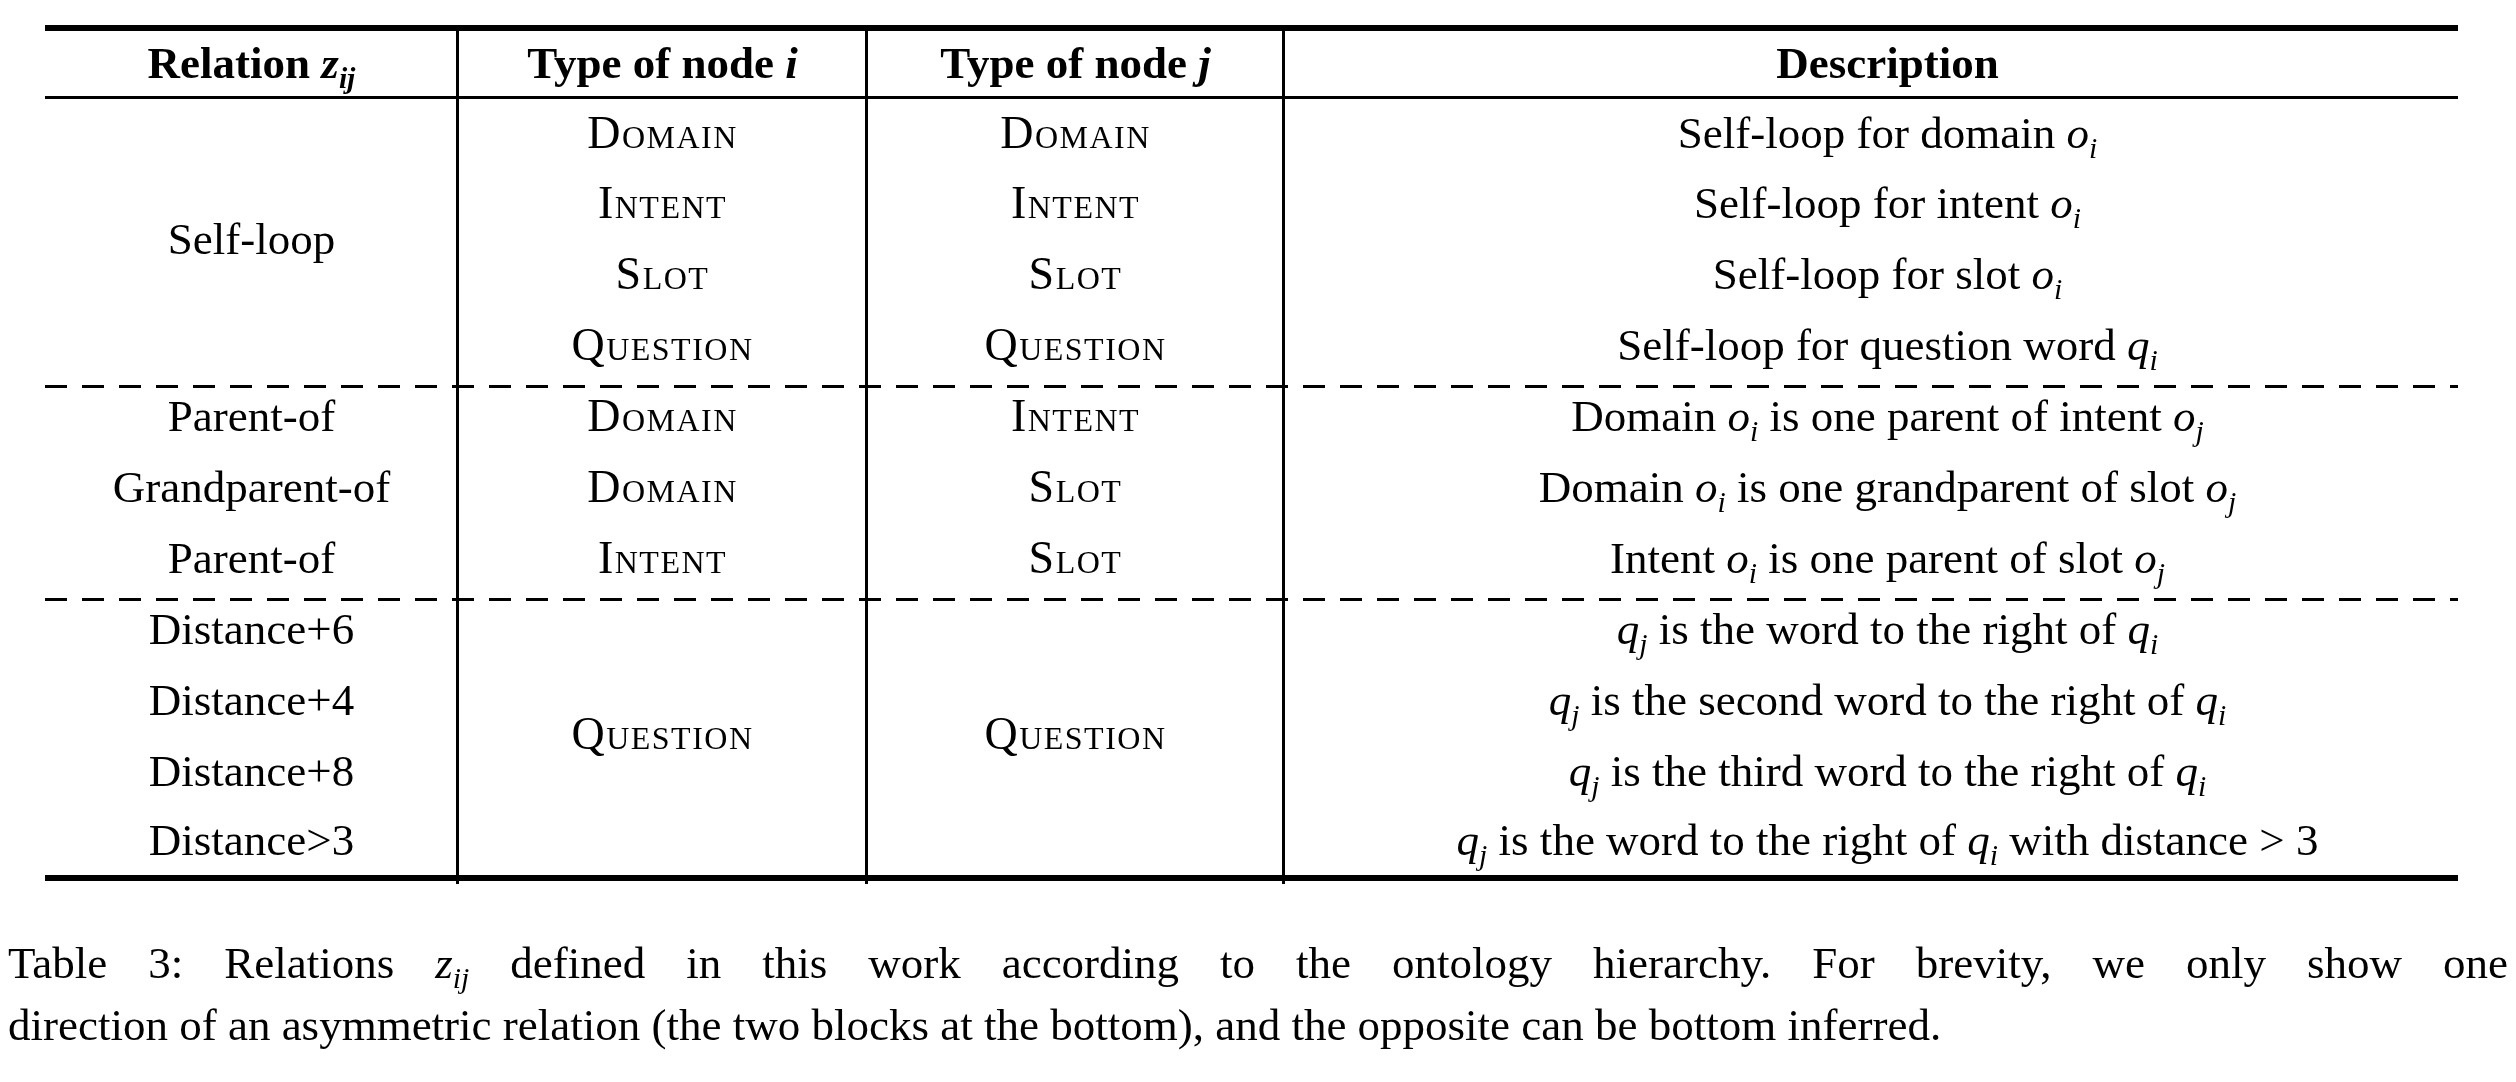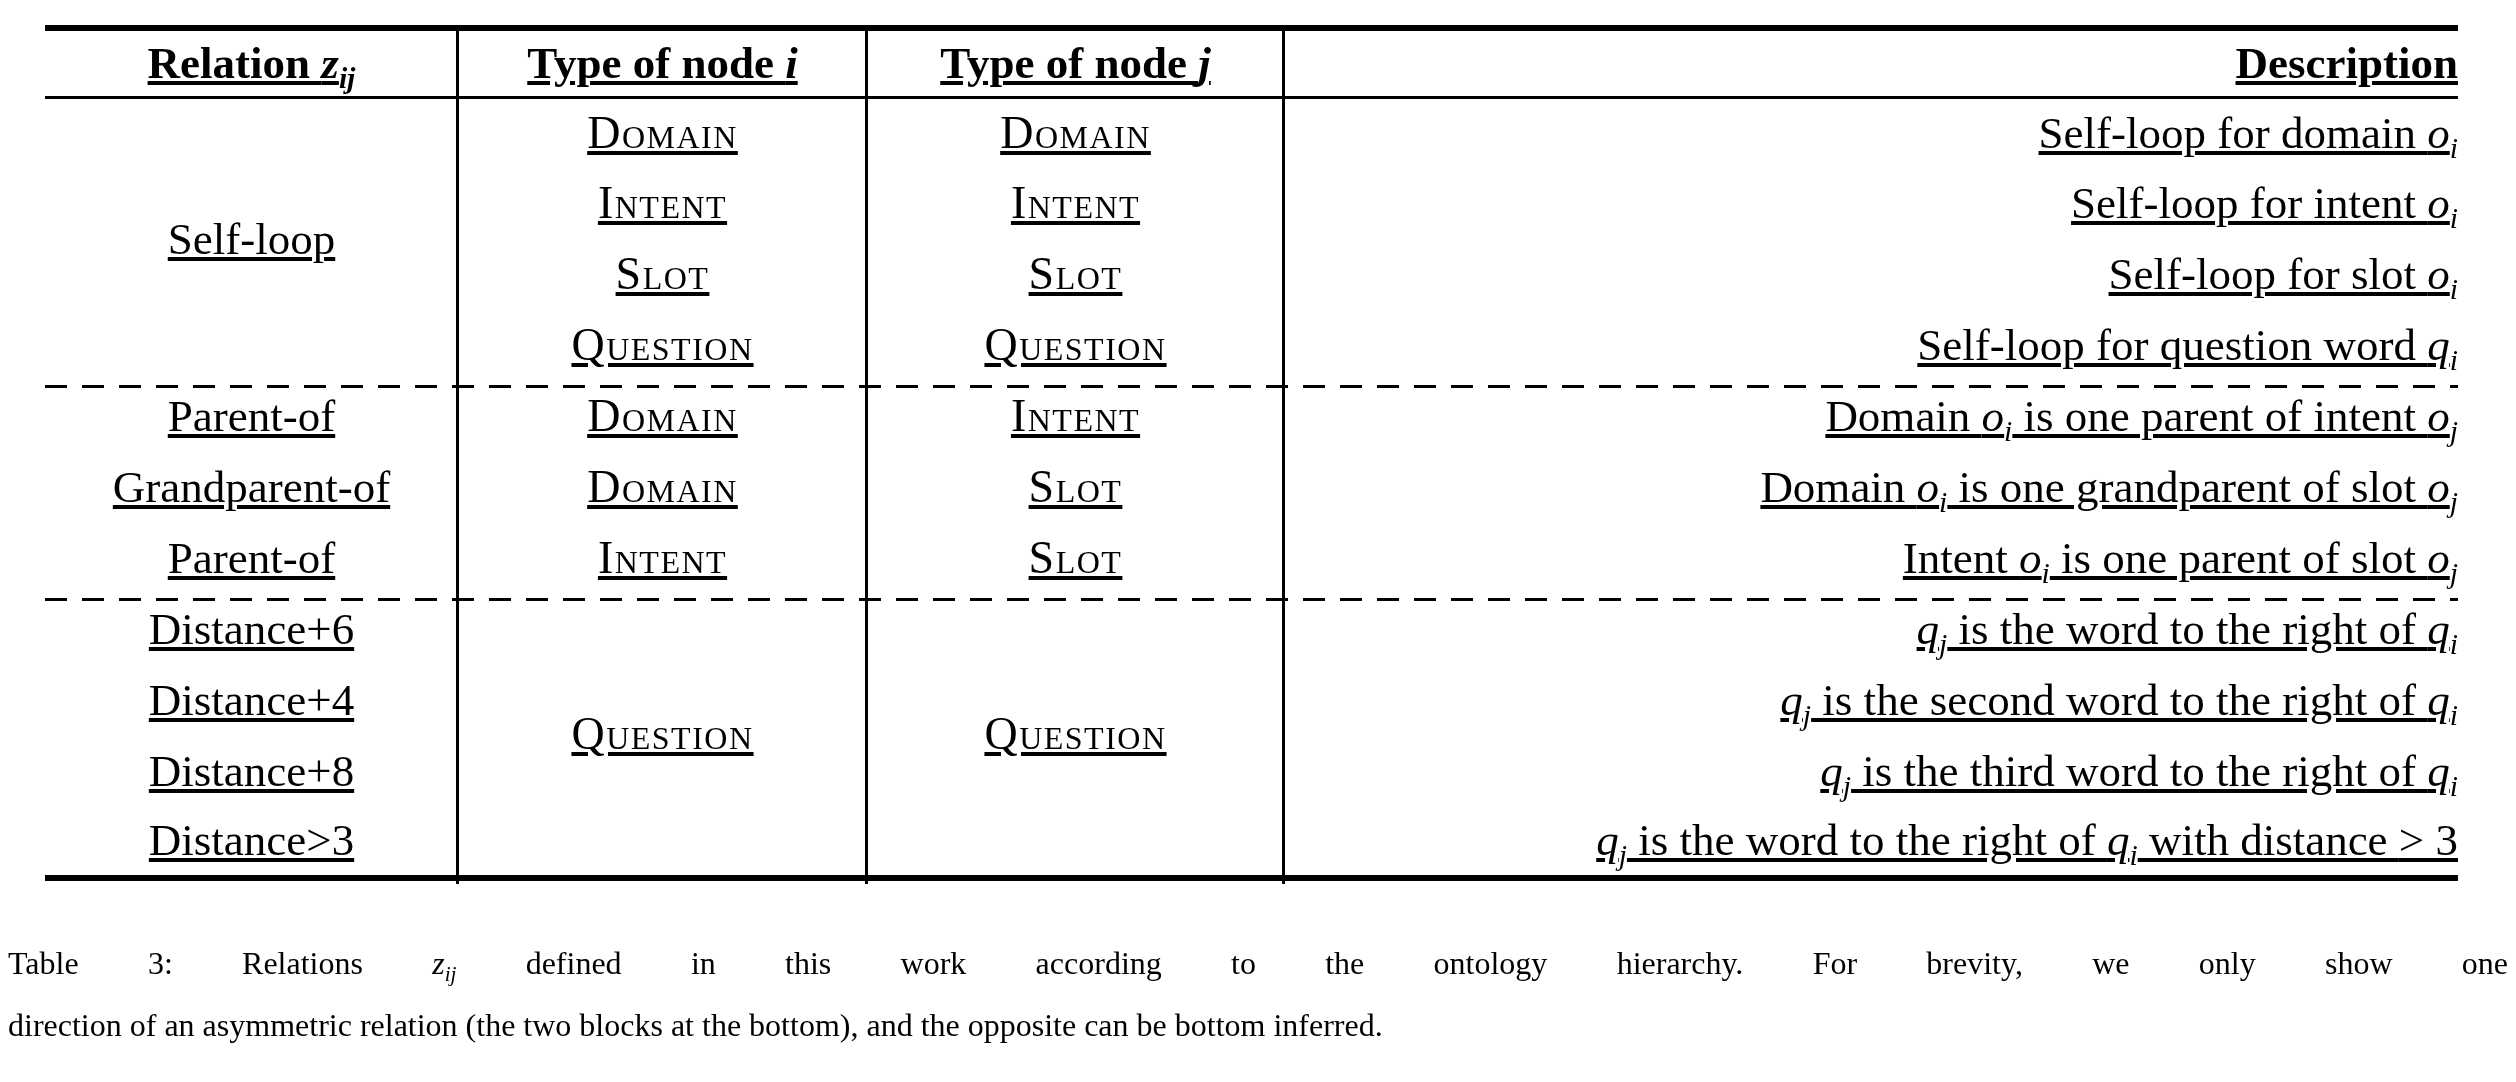--- a/index.html
+++ b/index.html
@@ -12,42 +12,41 @@
   body {
     width: 2516px;
     height: 1082px;
     overflow: hidden;
   }
   .table-wrap {
     position: relative;
     margin: 25px 0 0 45px;
     width: 2413px;
     height: 865px;
-    text-decoration: underline;
   }
   table {
     border-collapse: collapse;
     table-layout: fixed;
     width: 2413px;
     border-top: 6px solid #000;
     border-bottom: 6px solid #000;
     font-size: 45px;
   }
   thead tr { height: 69px; border-bottom: 3px solid #000; }
   tbody tr { height: 71px; }
   th, td {
     padding: 0;
     vertical-align: middle;
     text-align: center;
     line-height: 1.05;
     white-space: nowrap;
     overflow: visible;
   }
   th { font-weight: bold; }
-  .desc { text-align: right; padding-left: 33px; }
+  .desc { text-align: center; padding-left: 33px; }
   .sc {
     font-variant: small-caps;
     letter-spacing: 1.5px;
     font-size: 46px;
   }
   sub { font-size: 66%; line-height: 0; }
   .math i { font-style: italic; }
   .vline {
     position: absolute;
     top: 6px;
@@ -63,21 +62,21 @@
     left: 0;
     width: 100%;
     height: 3px;
     background: repeating-linear-gradient(90deg, #000 0 22px, transparent 22px 37px);
   }
   .dash-1 { top: 360px; }
   .dash-2 { top: 573px; }
   .caption {
     margin: 42px 8px 0 8px;
     width: 2500px;
-    font-size: 32px;
+    font-size: 45px;
     line-height: 62px;
   }
   .cap-line-1 { text-align: justify; text-align-last: justify; }
   .cap-line-2 { text-align: left; }
 </style>
 </head>
 <body>
 
 <div class="table-wrap">
   <table>

